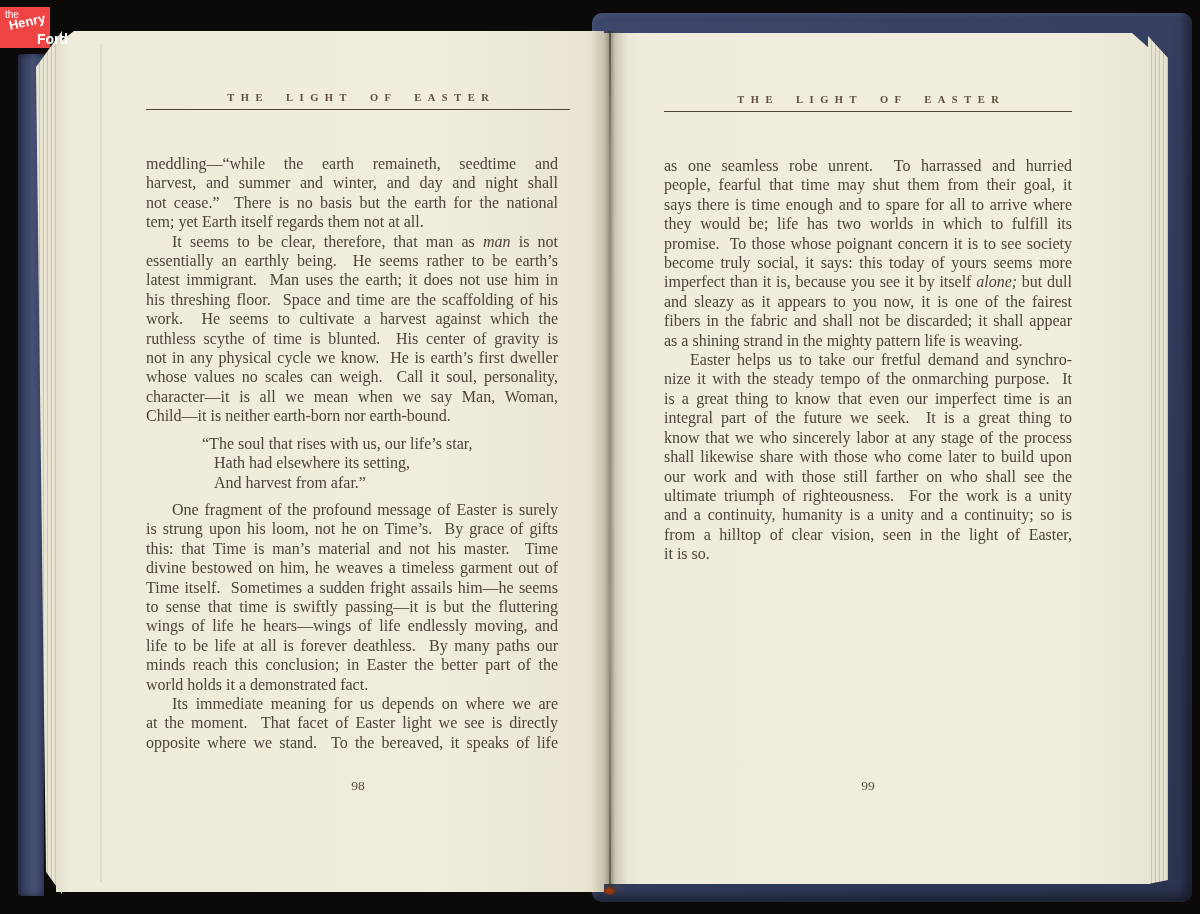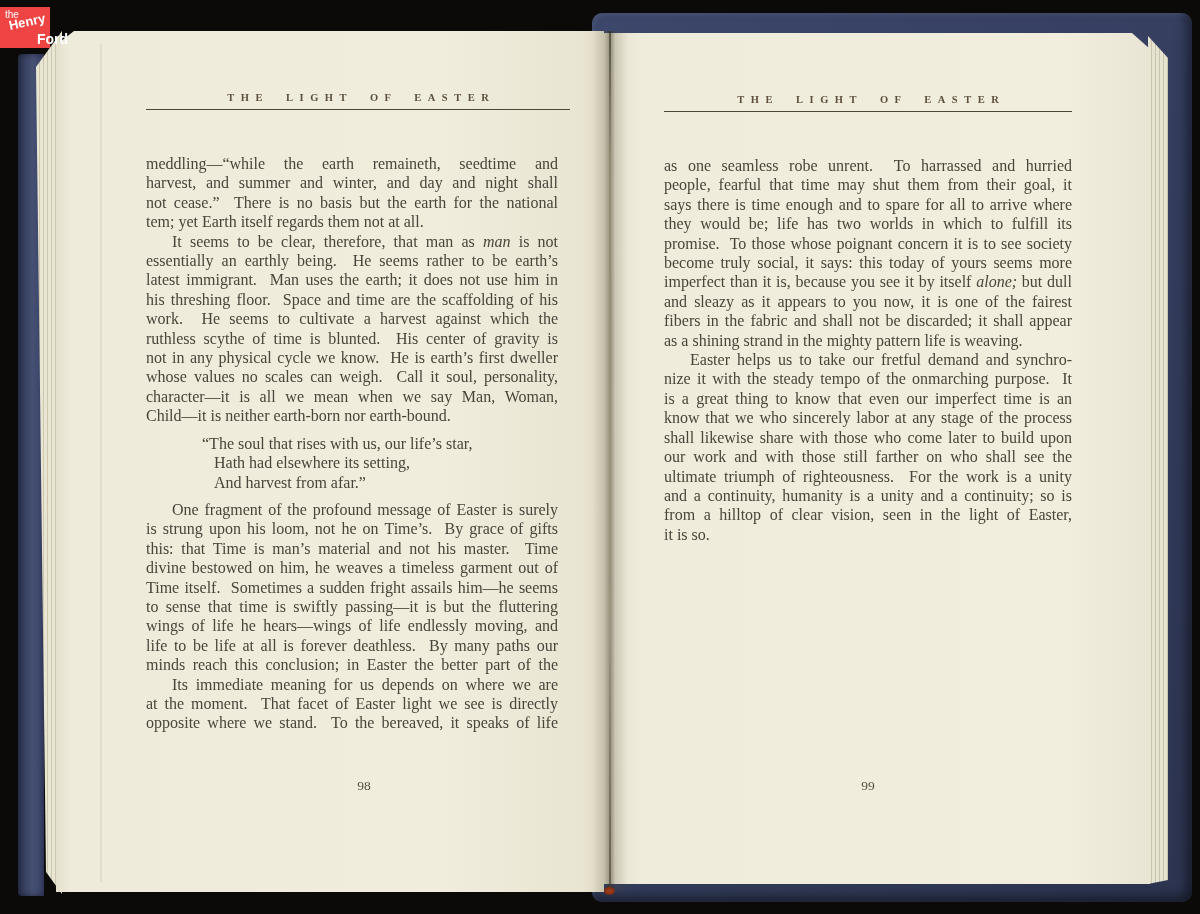--- a/index.html
+++ b/index.html
@@ -51,21 +51,21 @@
   .col-left .running-head{width:424px;}
   .blocks{width:100%;margin-top:44px;}
   .ln{min-height:19.4px;white-space:pre-wrap;}
   .jln{text-align:justify;text-align-last:justify;-moz-text-align-last:justify;}
   .endln{text-align:left;}
   .para.indent .ln:first-child{text-indent:26px;}
   .verse{margin:8px 0 8px 56px;}
   .verse .ln + .ln{padding-left:12px;}
 
   .pn{position:absolute;top:778px;font-size:13.5px;color:#55503f;text-align:center;}
-  .pn-left{left:158px;width:412px;font-family:Liberation Serif, serif;}
+  .pn-left{left:152px;width:412px;font-family:Liberation Serif, serif;}
   .pn-right{left:664px;width:408px;}
 
   
   .logo{position:absolute;left:0;top:7px;width:50px;height:41px;background:#ef4444;
     font-family:"Liberation Sans",sans-serif;color:#fff;}
   .logo span{position:absolute;display:block;line-height:1;}
   .l-the{left:5px;top:3px;font-size:10px;}
   .l-henry{left:9px;top:12px;font-size:13px;font-weight:700;transform:rotate(-12deg);
     transform-origin:left center;}
   .l-ford{left:5px;top:25px;font-size:14px;font-weight:700;padding-left:32px;}
@@ -116,20 +116,21 @@
         <div class="block para indent">
           <div class="ln jln">One fragment of the profound message of Easter is surely</div>
           <div class="ln jln">is strung upon his loom, not he on Time’s.  By grace of gifts</div>
           <div class="ln jln">this: that Time is man’s material and not his master.  Time</div>
           <div class="ln jln">divine bestowed on him, he weaves a timeless garment out of</div>
           <div class="ln jln">Time itself.  Sometimes a sudden fright assails him—he seems</div>
           <div class="ln jln">to sense that time is swiftly passing—it is but the fluttering</div>
           <div class="ln jln">wings of life he hears—wings of life endlessly moving, and</div>
           <div class="ln jln">life to be life at all is forever deathless.  By many paths our</div>
           <div class="ln jln">minds reach this conclusion; in Easter the better part of the</div>
+          <div class="ln endln">world holds it a demonstrated fact.</div>
         </div>
         <div class="block para indent">
           <div class="ln jln">Its immediate meaning for us depends on where we are</div>
           <div class="ln jln">at the moment.  That facet of Easter light we see is directly</div>
           <div class="ln jln">opposite where we stand.  To the bereaved, it speaks of life</div>
         </div>
       </div>
   </div>
   <div class="pn pn-left">98</div>
 
@@ -145,20 +146,21 @@
           <div class="ln jln">become truly social, it says: this today of yours seems more</div>
           <div class="ln jln">imperfect than it is, because you see it by itself <i>alone;</i> but dull</div>
           <div class="ln jln">and sleazy as it appears to you now, it is one of the fairest</div>
           <div class="ln jln">fibers in the fabric and shall not be discarded; it shall appear</div>
           <div class="ln endln">as a shining strand in the mighty pattern life is weaving.</div>
         </div>
         <div class="block para indent">
           <div class="ln jln">Easter helps us to take our fretful demand and synchro-</div>
           <div class="ln jln">nize it with the steady tempo of the onmarching purpose.  It</div>
           <div class="ln jln">is a great thing to know that even our imperfect time is an</div>
+          <div class="ln jln">integral part of the future we seek.  It is a great thing to</div>
           <div class="ln jln">know that we who sincerely labor at any stage of the process</div>
           <div class="ln jln">shall likewise share with those who come later to build upon</div>
           <div class="ln jln">our work and with those still farther on who shall see the</div>
           <div class="ln jln">ultimate triumph of righteousness.  For the work is a unity</div>
           <div class="ln jln">and a continuity, humanity is a unity and a continuity; so is</div>
           <div class="ln jln">from a hilltop of clear vision, seen in the light of Easter,</div>
           <div class="ln endln">it is so.</div>
         </div>
       </div>
   </div>

